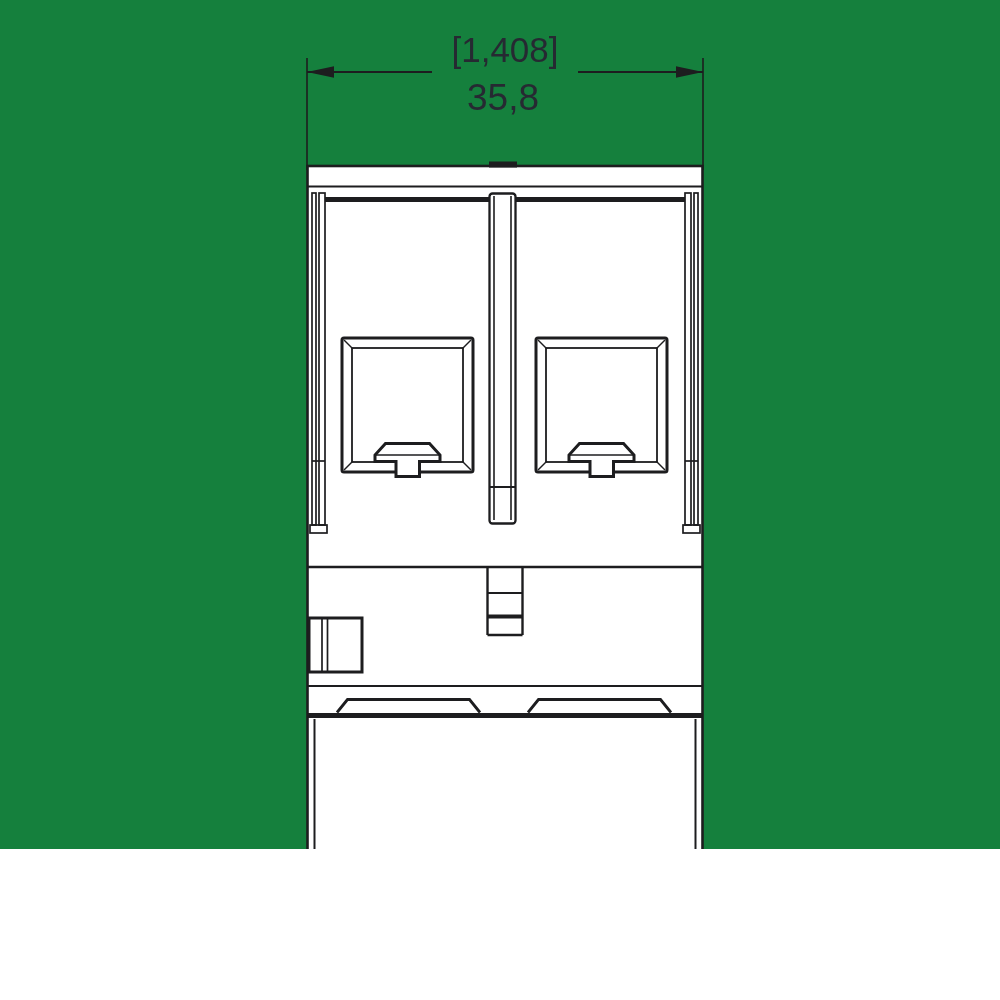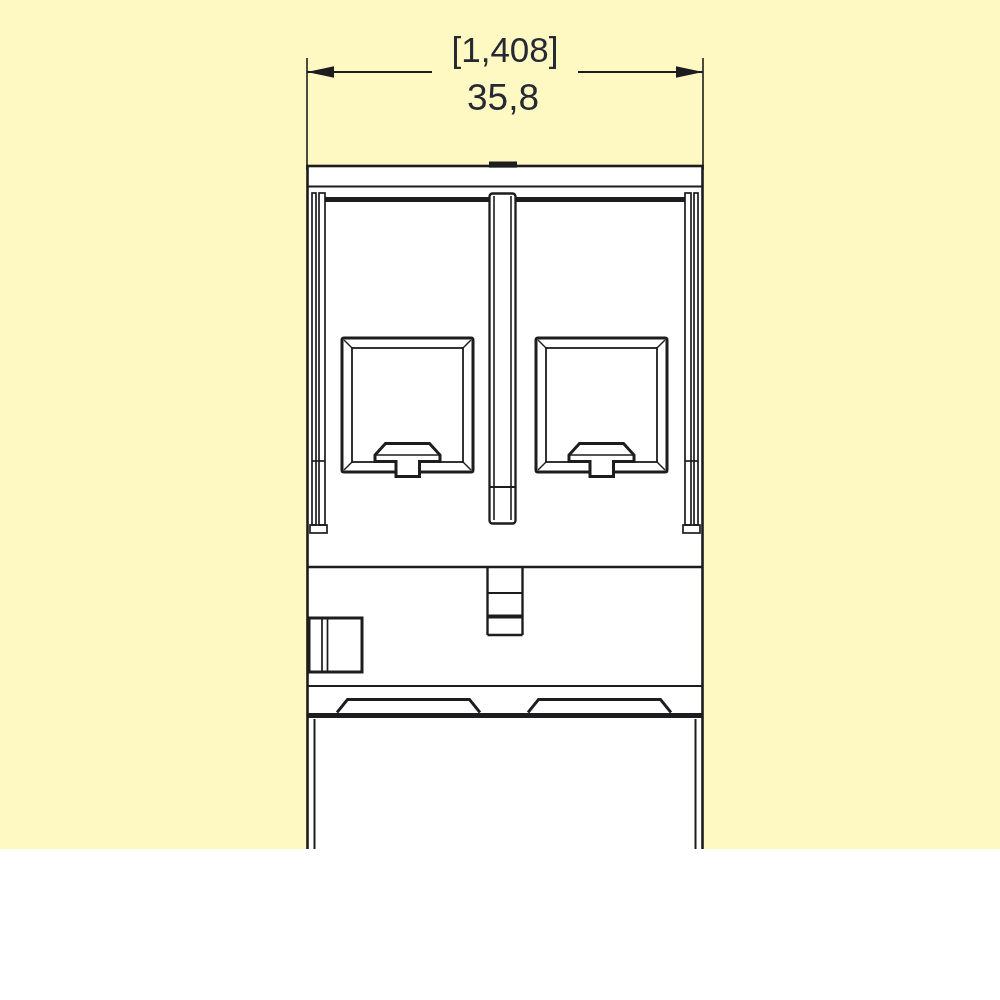--- a/index.html
+++ b/index.html
@@ -4,21 +4,21 @@
 <style>
   html, body {
     margin: 0;
     padding: 0;
     background: #ffffff;
   }
   .canvas {
     position: relative;
     width: 1000px;
     height: 849px;
-    background: #fef9c3;
+    background: #15803d;
     overflow: hidden;
     font-family: "Liberation Sans", sans-serif;
   }
   svg { display: block; }
   .dim-text {
     font-family: "Liberation Sans", sans-serif;
     fill: #262932;
     text-anchor: middle;
   }
   .dim-text.ref    { font-size: 35px; }

